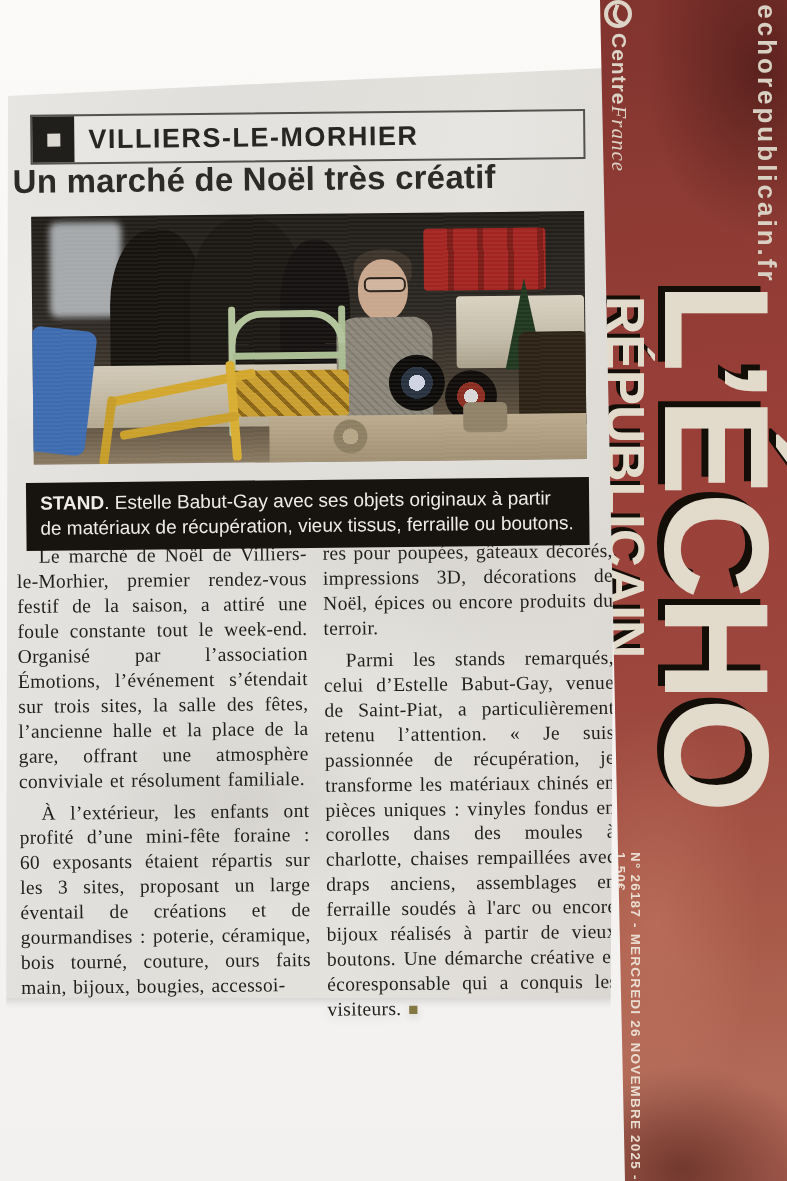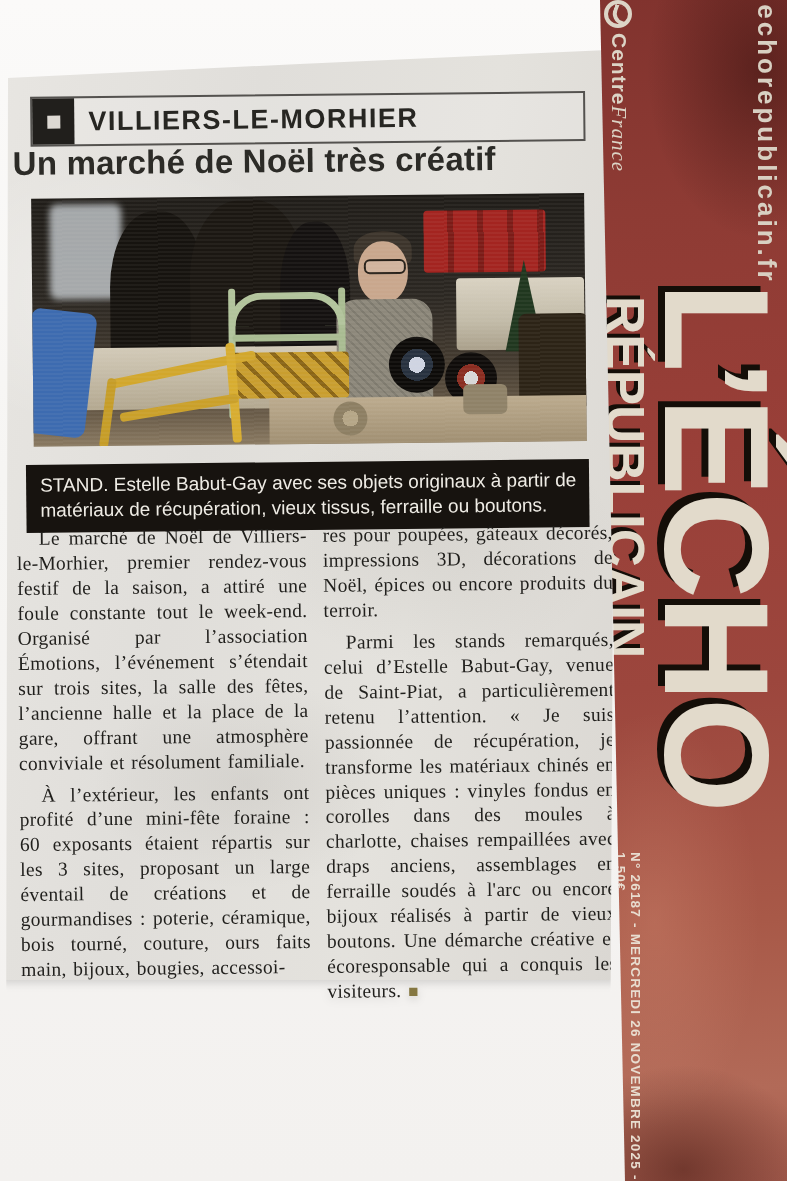--- a/index.html
+++ b/index.html
@@ -1,21 +1,21 @@
 <!DOCTYPE html>
 <html><head>
 <meta charset="utf-8">
 <style>
   html,body{margin:0;padding:0;background:#ffffff;}
   .stage{position:relative;width:787px;height:1181px;overflow:hidden;
          background:linear-gradient(180deg,#fbfaf9 0%,#f6f5f3 40%,#f3f1ef 100%);
          font-family:"Liberation Sans",sans-serif;}
 
   
-  .clipping{position:absolute;left:0;top:0;width:618px;height:980px;
+  .clipping{position:absolute;left:0;top:18px;width:618px;height:980px;
     background:
       radial-gradient(ellipse 300px 200px at 20% 30%, rgba(255,255,255,.35), transparent 70%),
       radial-gradient(ellipse 260px 180px at 70% 55%, rgba(120,115,108,.10), transparent 70%),
       radial-gradient(ellipse 220px 150px at 40% 80%, rgba(120,115,108,.12), transparent 70%),
       linear-gradient(100deg,#e8e6e2 0%,#e0deda 35%,#e4e2dd 65%,#dad7d2 100%);
     clip-path:polygon(8px 78px,300px 64px,608px 50px,614px 400px,610px 1096px,470px 1118px,330px 1142px,160px 1126px,6px 1106px);
     filter:drop-shadow(0 3px 4px rgba(0,0,0,.14));}
   .content{position:absolute;left:0;top:0;width:618px;height:1181px;
     transform:rotate(-0.6deg);transform-origin:300px 90px;}
 
@@ -65,21 +65,21 @@
   .ph-yellow3{left:196px;top:146px;width:9px;height:100px;background:#d8ad30;border-radius:4px;transform:rotate(-4deg);}
   .ph-yellow4{left:86px;top:206px;width:120px;height:9px;background:#caa02a;border-radius:4px;transform:rotate(-9deg);}
   .ph-front{left:236px;top:202px;width:320px;height:46px;background:linear-gradient(180deg,#bcab8e,#a08f72);}
   .ph-tin1{left:300px;top:206px;width:34px;height:34px;border-radius:50%;background:radial-gradient(circle,#b5a687 0 8px,#8d7f63 8px 100%);}
   .ph-tin2{left:430px;top:190px;width:44px;height:30px;border-radius:6px;background:#8f8268;}
   .ph-grain{left:0;top:0;width:100%;height:100%;
     background:repeating-linear-gradient(0deg,rgba(230,225,215,.05) 0 2px,transparent 2px 4px);}
 
   .caption{position:absolute;left:22px;top:443px;width:563px;box-sizing:border-box;
     background:#17130f;color:#efece5;padding:8px 12px 10px 14px;font-size:19px;line-height:1.32;}
-  .caption b{font-weight:normal;margin-top:37px;}
+  .caption b{font-weight:bold;margin-top:37px;}
 
   .article{position:absolute;left:12px;top:524px;width:596px;display:flex;gap:16px;
     font-family:"Liberation Serif",serif;font-size:19.5px;line-height:1.28;color:#201f1c;
     text-align:justify;letter-spacing:.3px;word-spacing:1.5px;}
   .article .col{width:290px;}
   .article p{margin:0 0 7px 0;}
   .article p.indent{text-indent:22px;}
   .endmark{color:#857741;font-size:17px;}
 
   

